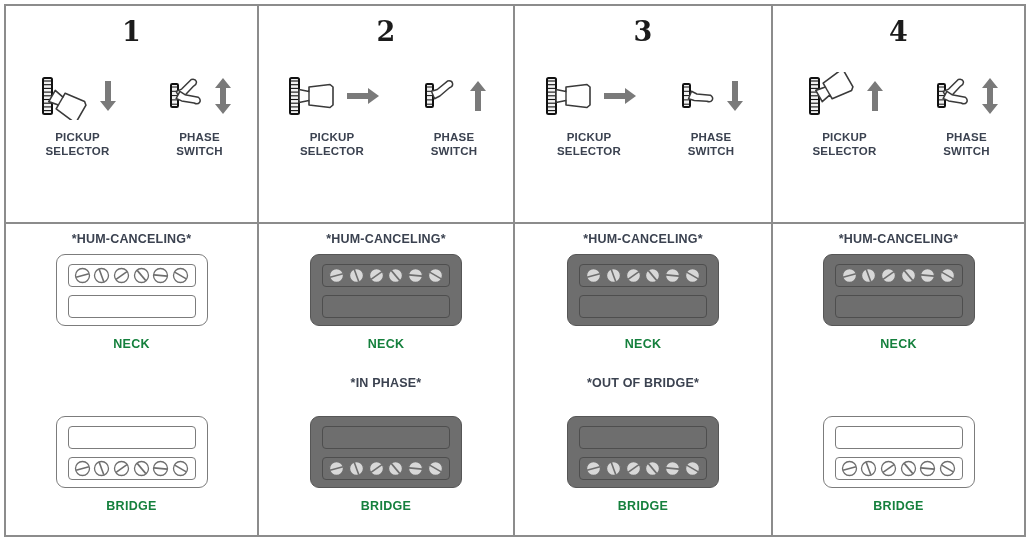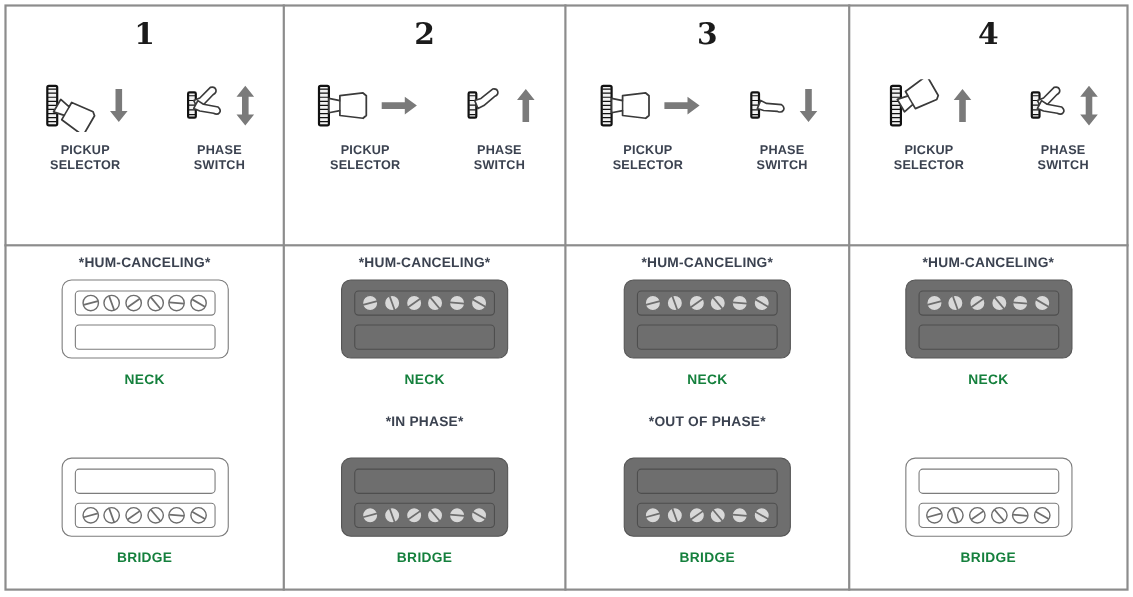--- a/index.html
+++ b/index.html
@@ -590,21 +590,21 @@
       <line x1="8.5" y1="1.8" x2="8.5" y2="15.2" stroke="#6e6e6e" stroke-width="1.6"></line>
     </g>
   </svg>
               </div>
             </div>
       <div class="bar bot"></div>
     </div>
       <div class="pk-caption">NECK</div>
     </div>
 
-    <div class="phase-note">*OUT OF PHASE*</div>
+    <div class="phase-note">*OUT OF BRIDGE*</div>
 
     <div class="pk-wrap pk-bridge">
       <div class="pk on">
       <div class="bar top"></div>
       <div class="slot bot">
               <div class="screws">
       <svg width="17" height="17" viewBox="0 0 17 17">
     <circle cx="8.5" cy="8.5" r="7" fill="#d8d8d8" stroke="#6e6e6e" stroke-width="1.3"></circle>
     <g transform="rotate(75 8.5 8.5)">
       <line x1="8.5" y1="1.8" x2="8.5" y2="15.2" stroke="#6e6e6e" stroke-width="1.6"></line>

